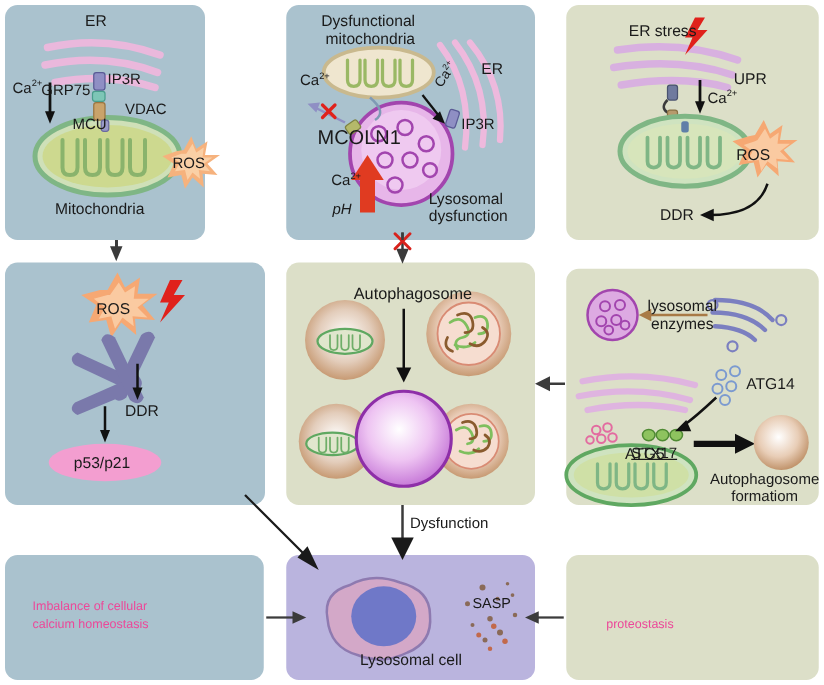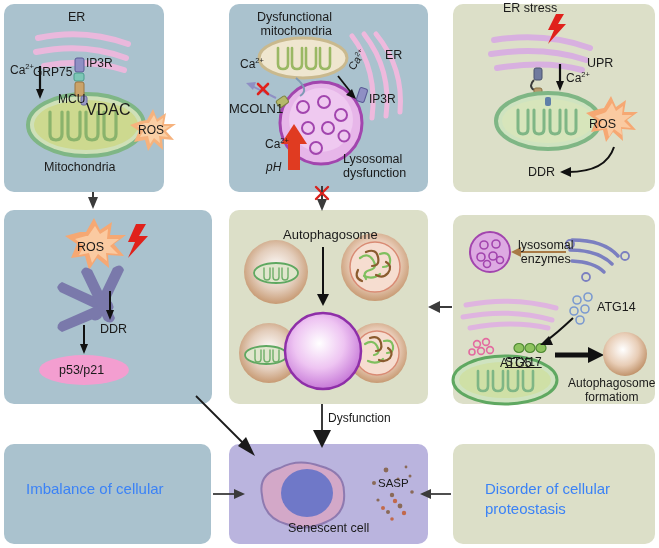--- a/index.html
+++ b/index.html
@@ -7,21 +7,21 @@
        font-family:"Liberation Sans","DejaVu Sans",sans-serif;color:#1a1a1a;}
   .panel{position:absolute;border-radius:10px;}
   .p-blue{background:#aac2ce;}
   .p-green{background:#dcdfc8;}
   .p-purple{background:#bab4de;}
   .lbl{position:absolute;white-space:nowrap;line-height:1.15;}
   .lbl.center{text-align:center;}
   svg{position:absolute;top:0;left:0;overflow:visible;}
   .sup{font-size:.62em;vertical-align:super;}
   .flow{position:absolute;top:0;left:0;width:659px;height:548px;pointer-events:none;}
-  .boxtext{position:absolute;font-size:15px;line-height:1.35;color:#3b82f6;}
+  .boxtext{position:absolute;font-size:10px;line-height:1.35;color:#ec4899;}
 </style>
 </head>
 <body>
 
 <div class="panel p-blue" style="left:4px;top:4px;width:160px;height:188px;"></div>
 
 <svg width="659" height="548">
 
   <g stroke="#eab8dc" stroke-width="6" fill="none" stroke-linecap="round">
     <path d="M38 38 Q84 28 128 44"></path>
@@ -55,21 +55,21 @@
 
 <div class="lbl center" style="left:68px;top:10px;font-size:12.5px;">
   <span>ER</span>
 </div>
 <div class="lbl" style="left:86px;top:57px;font-size:12px;">
   <span>IP3R</span>
 </div>
 <div class="lbl" style="left:33px;top:66px;font-size:12px;">
   <span>GRP75</span>
 </div>
-<div class="lbl" style="left:86px;top:81px;font-size:16px;margin-top:20px;">
+<div class="lbl" style="left:100px;top:81px;font-size:12px;">
   <span>VDAC</span>
 </div>
 <div class="lbl" style="left:58px;top:93px;font-size:12px;">
   <span>MCU</span>
 </div>
 <div class="lbl" style="left:10px;top:63px;font-size:12px;">
   <span>Ca</span><span class="sup">2+</span>
 </div>
 <div class="lbl" style="left:138px;top:124px;font-size:12px;">
   <span>ROS</span>
@@ -140,21 +140,21 @@
 </div>
 <div class="lbl" style="left:240px;top:57px;font-size:12px;">
   <span>Ca</span><span class="sup">2+</span>
 </div>
 <div class="lbl" style="left:345px;top:65px;font-size:11px;transform:rotate(-55deg);transform-origin:left top;">
   <span>Ca</span><span class="sup">2+</span>
 </div>
 <div class="lbl" style="left:369px;top:93px;font-size:12px;">
   <span>IP3R</span>
 </div>
-<div class="lbl" style="left:229px;top:102px;font-size:13px;">
+<div class="lbl" style="left:254px;top:102px;font-size:16px;">
   <span>MCOLN1</span>
 </div>
 <div class="lbl" style="left:265px;top:137px;font-size:12px;">
   <span>Ca</span><span class="sup">2+</span>
 </div>
 <div class="lbl" style="left:266px;top:161px;font-size:12px;font-style:italic;">
   <span>pH</span>
 </div>
 <div class="lbl" style="left:343px;top:152px;font-size:12.5px;">
   <span>Lysosomal</span><br>
@@ -189,21 +189,21 @@
   <line x1="560" y1="64" x2="560" y2="84" stroke="#111" stroke-width="2.2"></line>
   <polygon points="560,91 556,81 564,81" fill="#111"></polygon>
 
   <polygon fill="#f6a873" points="604,108 611,96 616,107 626,100 624,112 638,112 627,120 636,130 622,129 623,141 613,132 606,142 603,130 591,132 596,120 586,113 599,109"></polygon>
   <polygon fill="#fbd2ad" opacity=".8" points="606,112 612,103 616,111 623,106 622,115 632,115 624,121 631,128 621,127 622,135 614,129 609,137 607,128 598,129 602,121 595,116 604,113"></polygon>
 
   <path d="M614 147 Q606 172 568 172" fill="none" stroke="#111" stroke-width="2"></path>
   <polygon points="560,172 571,167 571,177" fill="#111"></polygon>
 </svg>
 
-<div class="lbl" style="left:503px;top:1px;font-size:12.5px;">
+<div class="lbl" style="left:503px;top:18px;font-size:12.5px;">
   <span>ER stress</span>
 </div>
 <div class="lbl" style="left:587px;top:56px;font-size:12.5px;">
   <span>UPR</span>
 </div>
 <div class="lbl" style="left:566px;top:71px;font-size:12px;">
   <span>Ca</span><span class="sup">2+</span>
 </div>
 <div class="lbl" style="left:589px;top:117px;font-size:12.5px;">
   <span>ROS</span>
@@ -414,20 +414,21 @@
   <span>STX17</span>
 </div>
 <div class="lbl center" style="left:568px;top:377px;font-size:12px;">
   <span>Autophagosome</span><br>
   <span>formatiom</span>
 </div>
 
 <div class="panel p-blue" style="left:4px;top:444px;width:207px;height:100px;"></div>
 <div class="boxtext" style="left:26px;top:479px;width:175px;">
   <span>Imbalance of cellular</span><br>
+  <span>calcium homeostasis</span>
 </div>
 
 <div class="panel p-purple" style="left:229px;top:444px;width:199px;height:100px;"></div>
 
 <svg width="659" height="548">
 
   <path d="M262 495 Q258 474 280 468 Q298 458 320 466 Q344 472 344 492
            Q346 514 326 522 Q306 532 286 524 Q264 518 262 495 Z" fill="#d3a8c8" stroke="#8e7ab0" stroke-width="2"></path>
   <ellipse cx="307" cy="493" rx="26" ry="24" fill="#6f78c8"></ellipse>
 
@@ -448,26 +449,26 @@
       <circle cx="383" cy="508" r="2.0"></circle>
     <circle cx="404" cy="513" r="2.2"></circle>
       <circle cx="392" cy="519" r="1.8"></circle>
   </g>
 </svg>
 
 <div class="lbl" style="left:378px;top:477px;font-size:11.5px;">
   <span>SASP</span>
 </div>
 <div class="lbl center" style="left:288px;top:521px;font-size:12.5px;">
-  <span>Senescent cell</span>
+  <span>Lysosomal cell</span>
 </div>
 
 <div class="panel p-green" style="left:453px;top:444px;width:202px;height:100px;"></div>
 <div class="boxtext" style="left:485px;top:479px;width:170px;">
-  <span>Disorder of cellular</span><br>
+  <br>
   <span>proteostasis</span>
 </div>
 
 <svg class="flow">
 
   <line x1="93" y1="193" x2="93" y2="200" stroke="#3b3b3b" stroke-width="2"></line>
   <line x1="93" y1="200" x2="93" y2="224" stroke="#3b3b3b" stroke-width="2" opacity="0"></line>
   <line x1="93" y1="192" x2="93" y2="202" stroke="#3b3b3b" stroke-width="2"></line>
   <polygon points="93,209 88,197 98,197" fill="#3b3b3b"></polygon>
 

